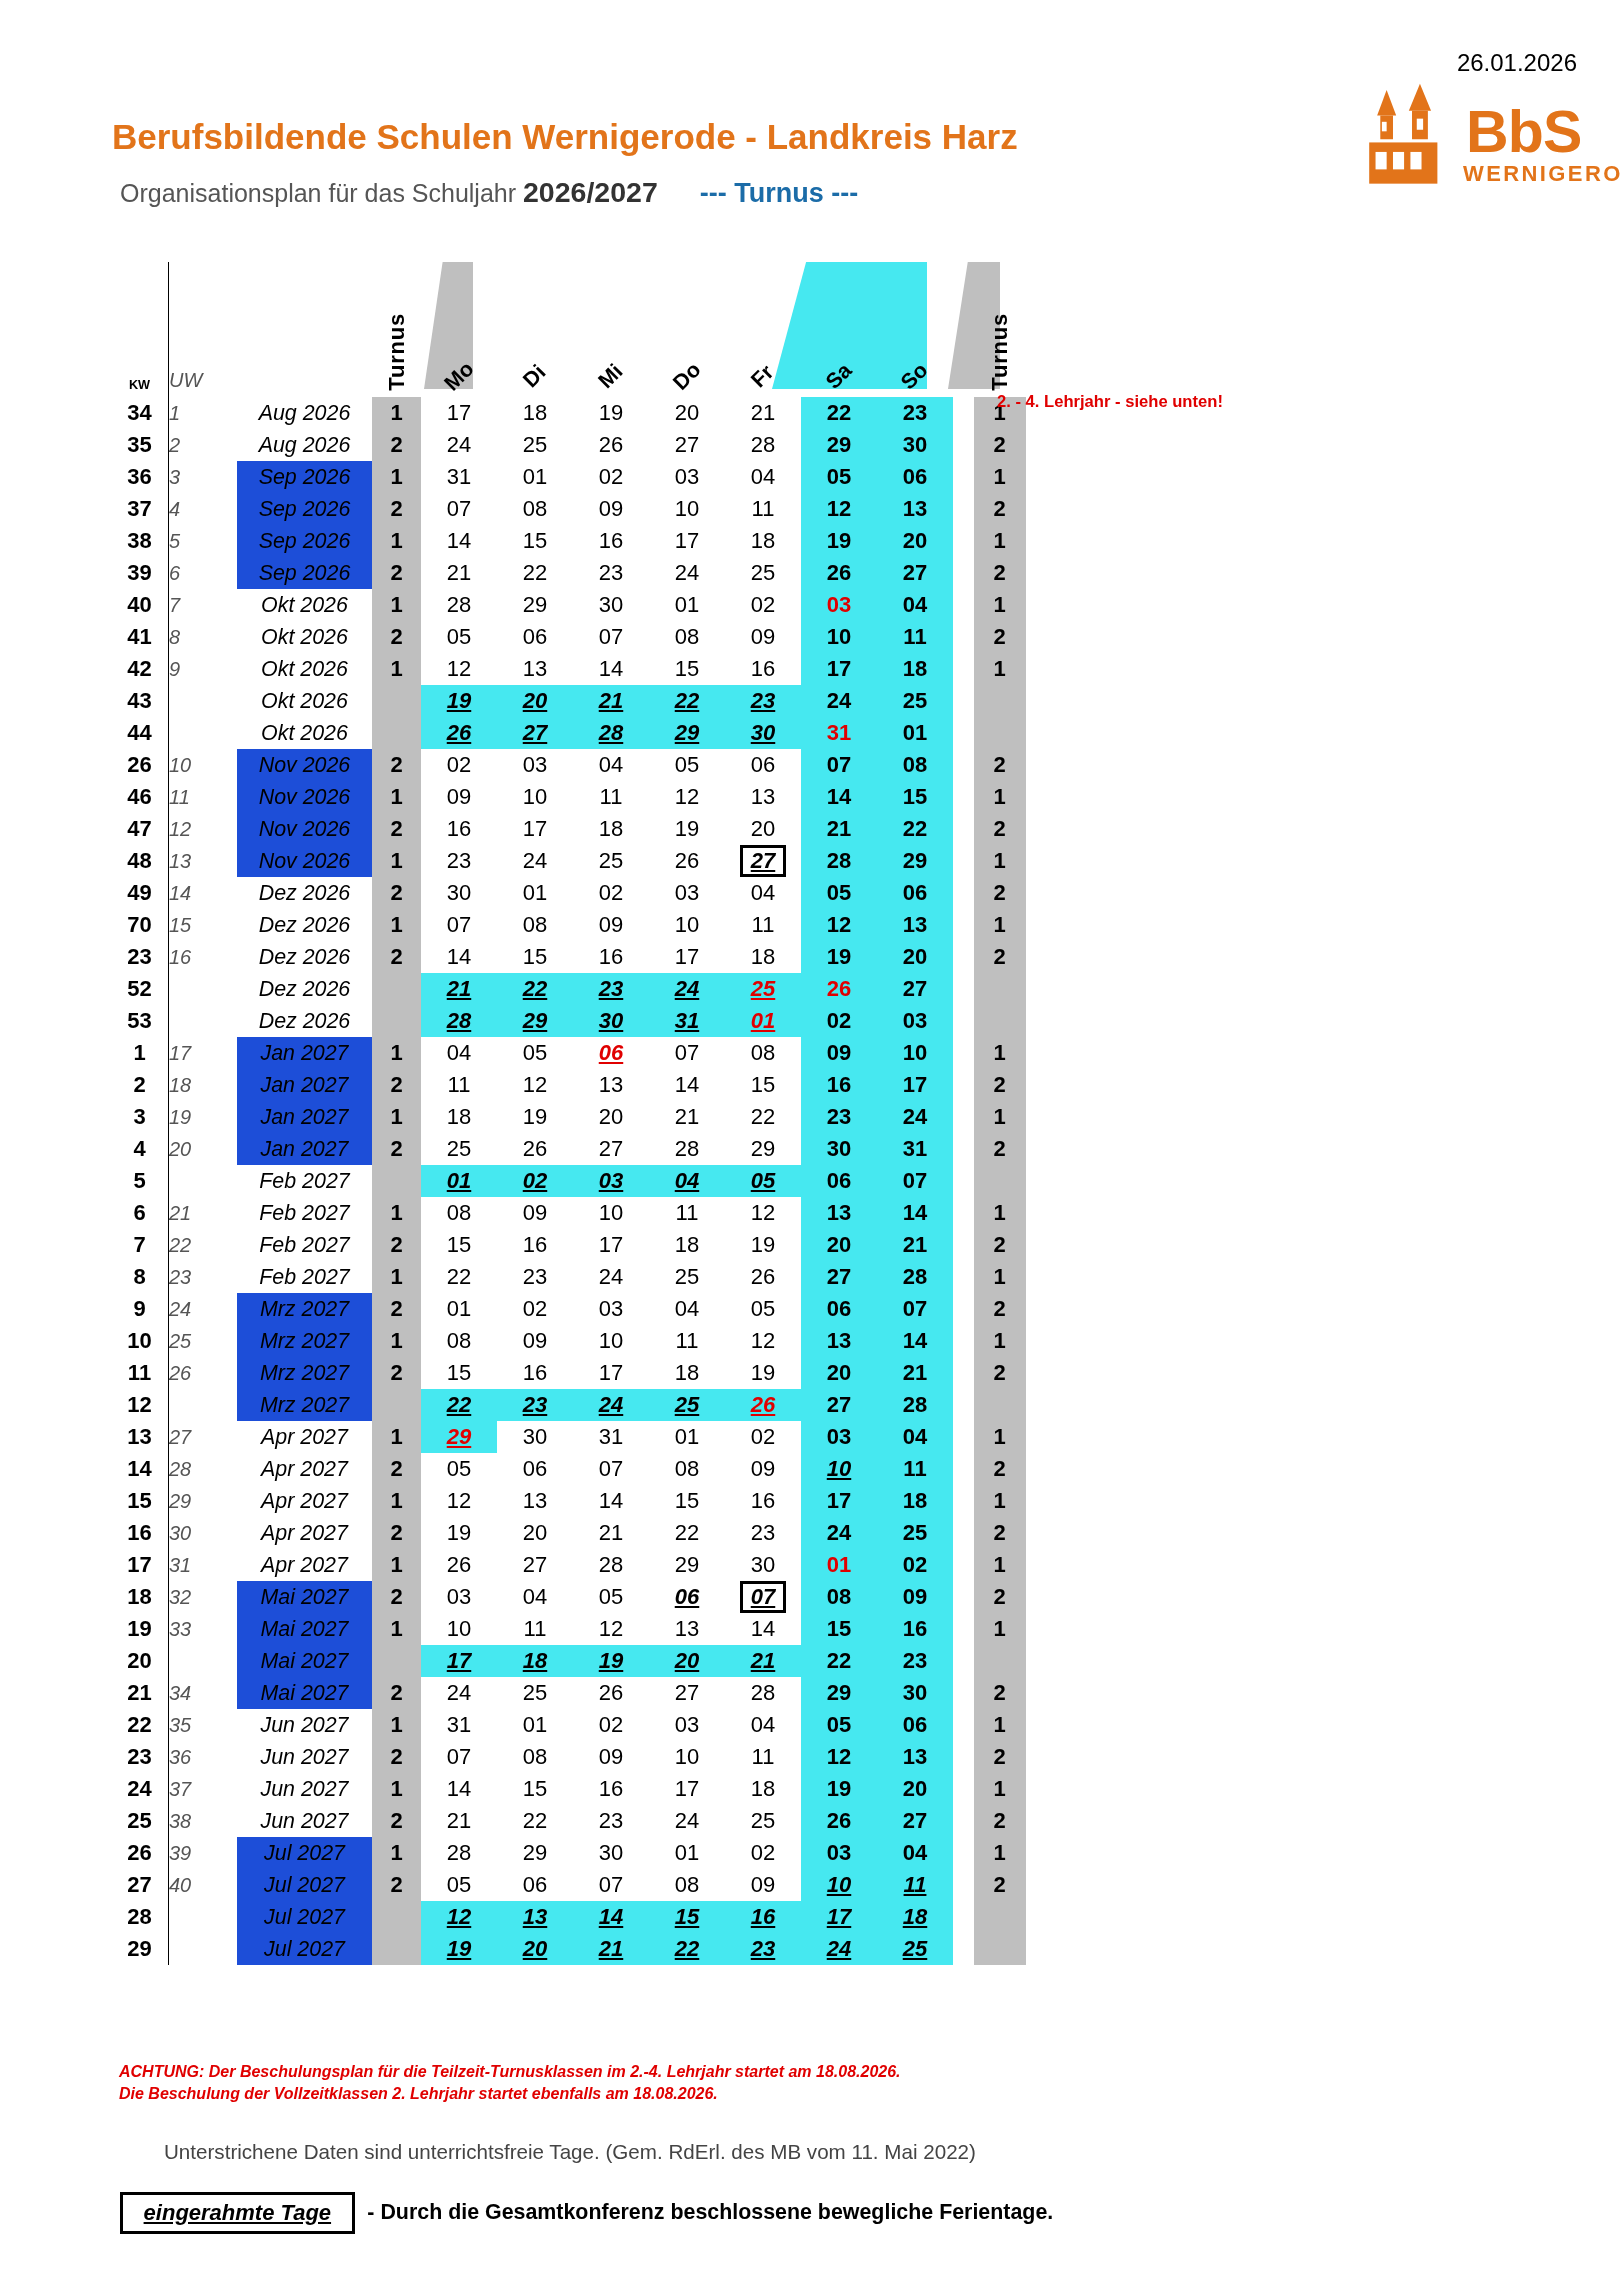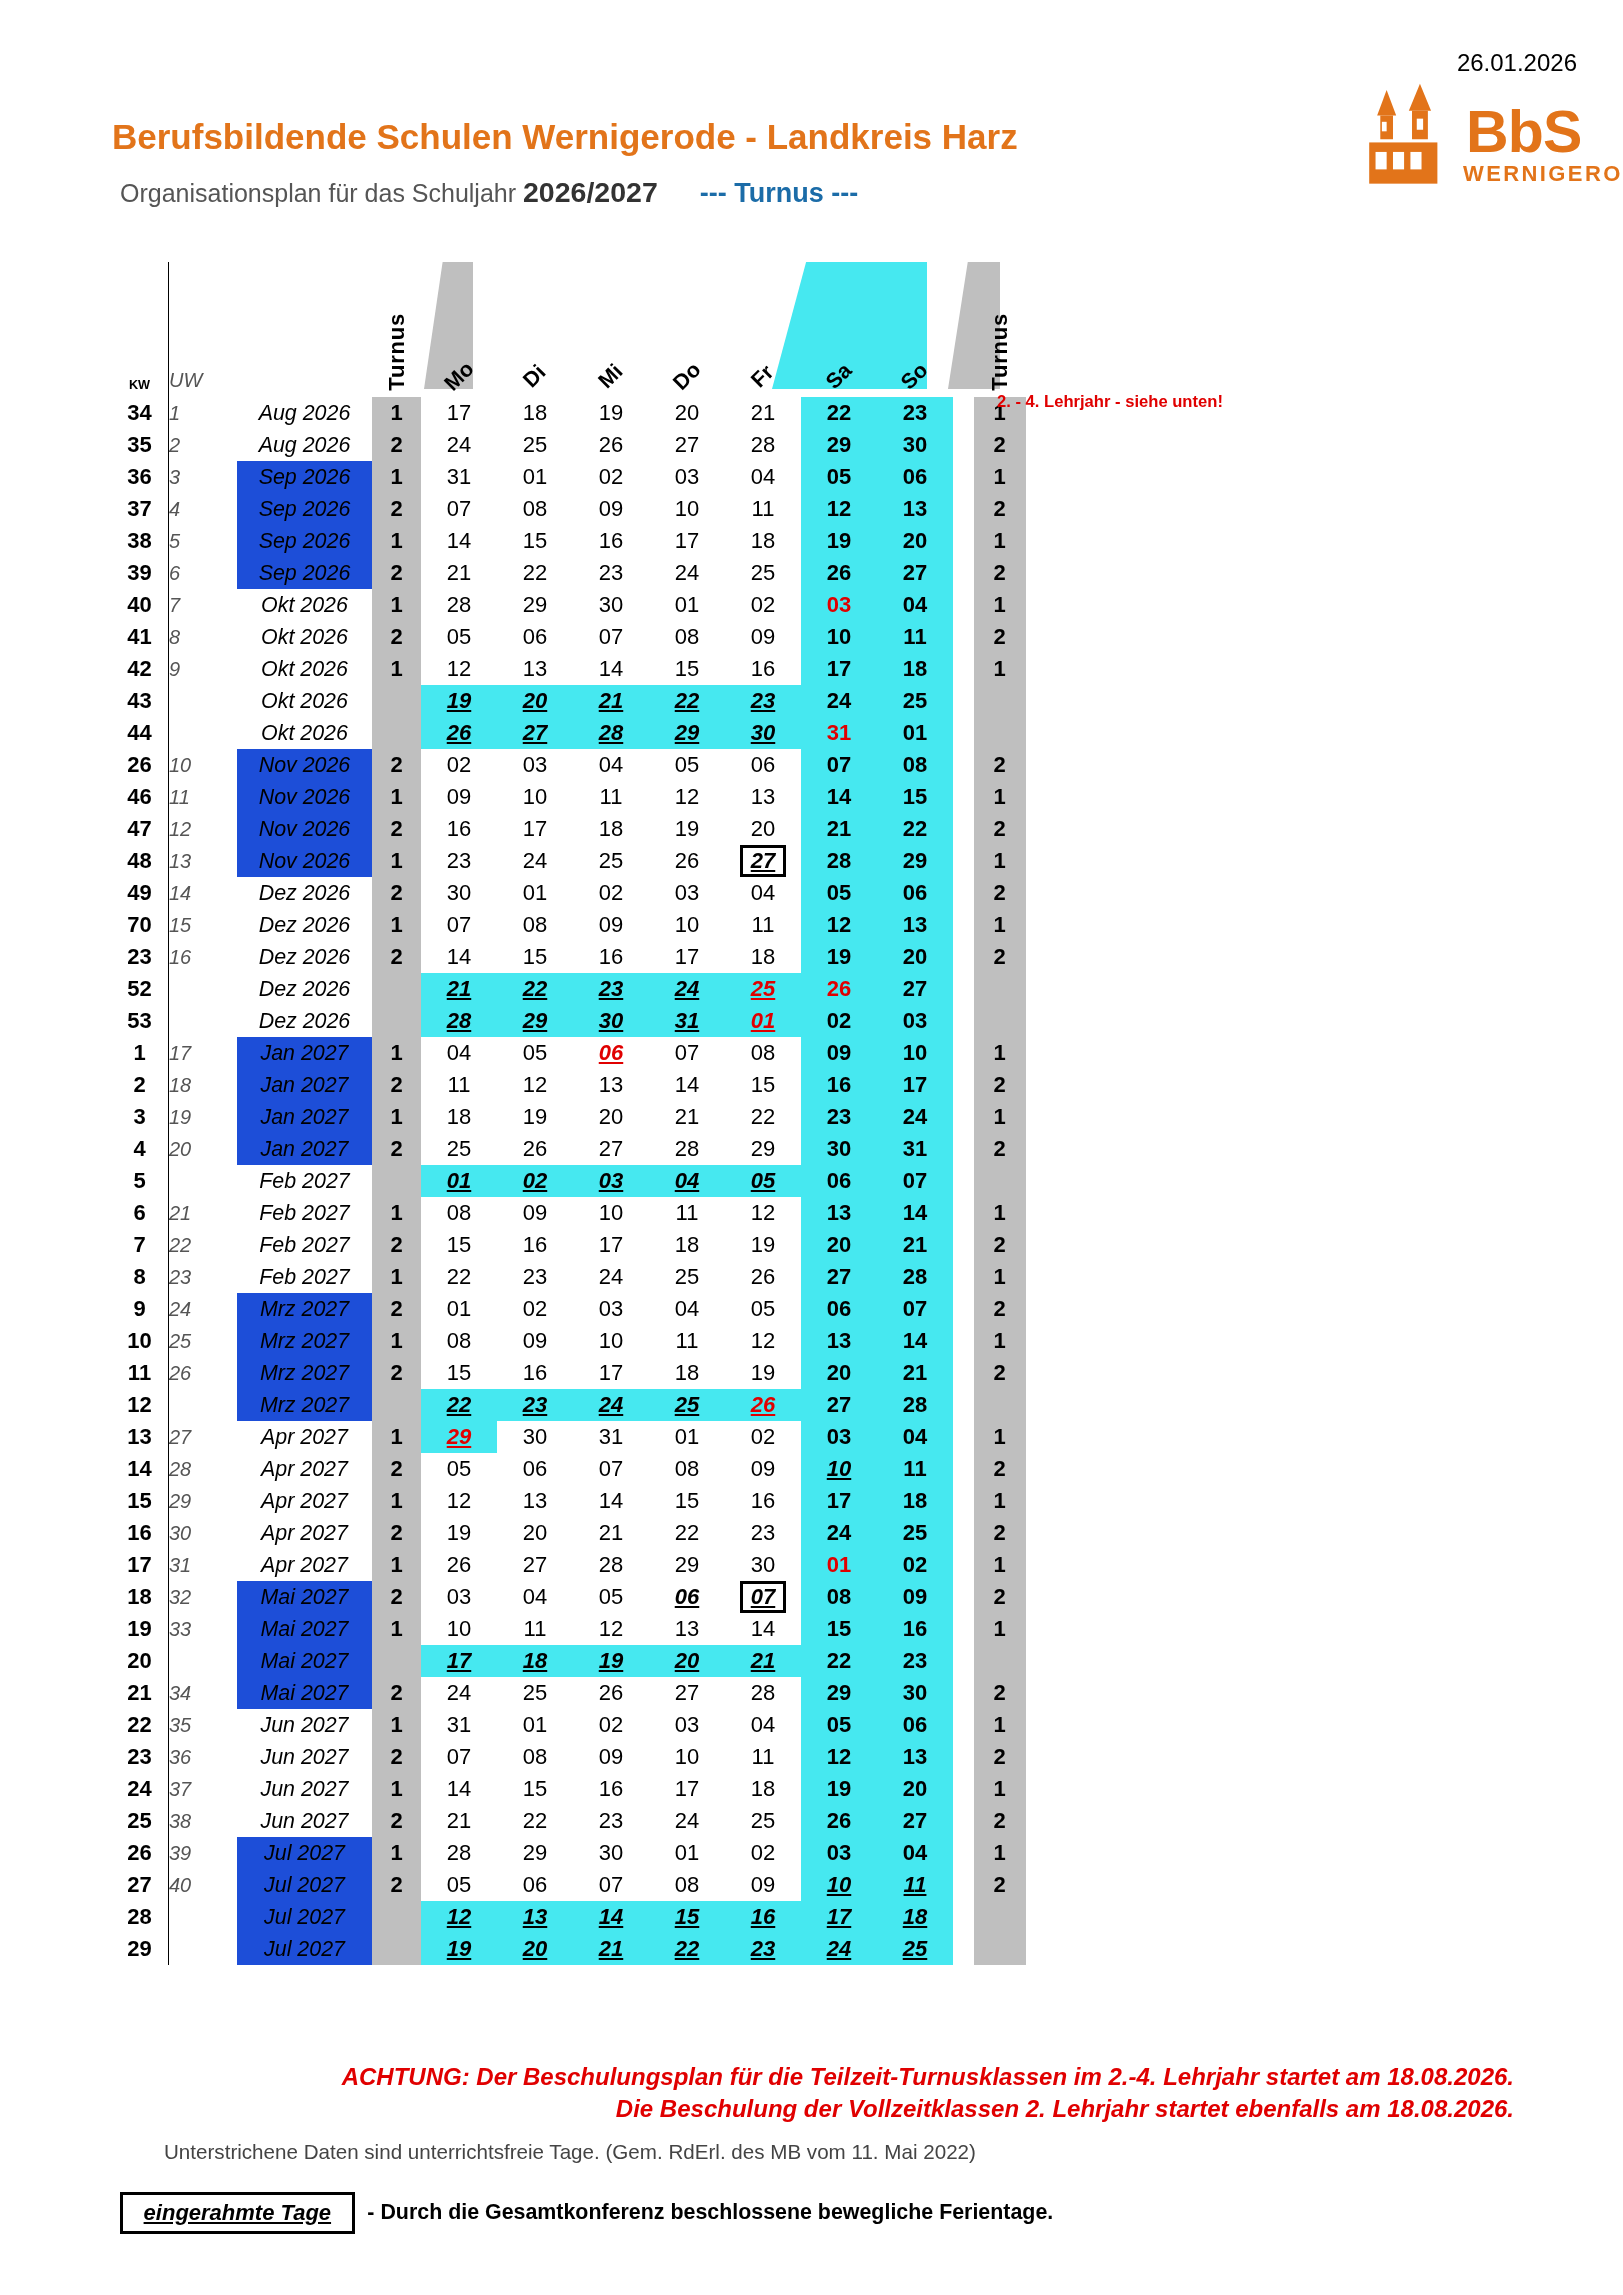--- a/index.html
+++ b/index.html
@@ -97,22 +97,22 @@
     text-decoration:underline;
   }
 
   .note-right {
     position:absolute; left:997px; top:392px;
     font-size:16.6px; font-weight:bold; color:#E00000;
   }
 
   .footer1 {
     position:absolute; left:119px; top:2061px; width:1395px;
-    text-align:right;
-    color:#E00000; font-weight:bold; font-style:italic; font-size:24px;
+    text-align:left;
+    color:#E00000; font-weight:bold; font-style:italic; font-size:16px;
     line-height:1.35;
   }
   .footer2 {
     position:absolute; left:120px; top:2140px;
     color:#444; font-size:20.6px;margin-left:44px;
   }
   .footer3 {
     position:absolute; left:120px; top:2192px;
     display:flex; align-items:center; gap:12.7px;
   }

